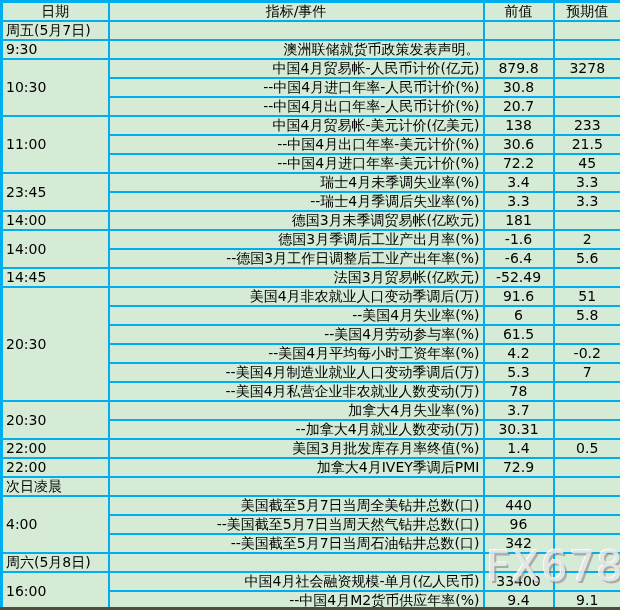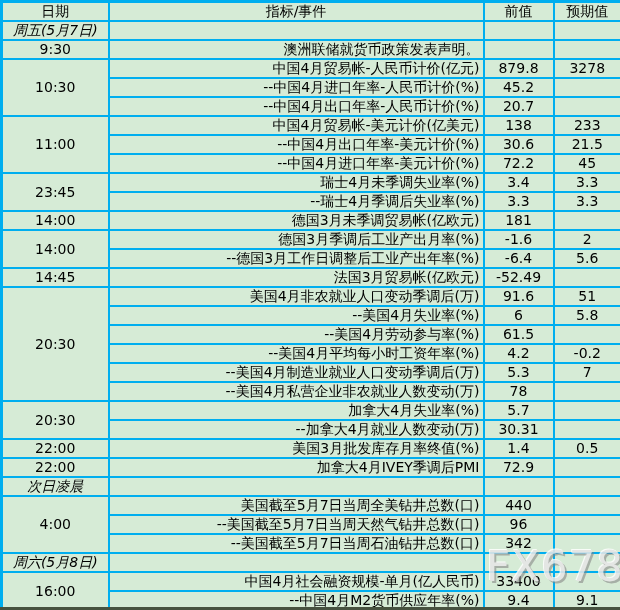--- a/index.html
+++ b/index.html
@@ -38,22 +38,22 @@
     border: 2px solid var(--border);
     background: var(--cellbg);
     padding: 0 3px;
     height: 17px;
     line-height: 17px;
     white-space: nowrap;
     overflow: hidden;
     font-weight: normal;
   }
   table.calendar th { text-align: center; }
-  .t-time { text-align: center; vertical-align: middle; }
-  .t-day  { text-align: center; padding-left: 2px; font-style: italic; }
+  .t-time { text-align: left; vertical-align: middle; }
+  .t-day  { text-align: left; padding-left: 2px; }
   .t-ind  { text-align: right; padding-left: 4px; }
   .t-num  { text-align: center; }
   .watermark {
     position: absolute;
     left: 486px;
     top: 542px;
     font-family: "DejaVu Sans", sans-serif;
     font-size: 42px;
     letter-spacing: 1px;
     color: var(--wm);
@@ -104,21 +104,21 @@
           <td class="t-num"></td>
         </tr>
         <tr>
           <td class="t-time" rowspan="3">10:30</td>
           <td class="t-ind">中国4月贸易帐-人民币计价(亿元)</td>
           <td class="t-num">879.8</td>
           <td class="t-num">3278</td>
         </tr>
         <tr>
           <td class="t-ind">--中国4月进口年率-人民币计价(%)</td>
-          <td class="t-num">45.2</td>
+          <td class="t-num">30.8</td>
           <td class="t-num"></td>
         </tr>
         <tr>
           <td class="t-ind">--中国4月出口年率-人民币计价(%)</td>
           <td class="t-num">20.7</td>
           <td class="t-num"></td>
         </tr>
         <tr>
           <td class="t-time" rowspan="3">11:00</td>
           <td class="t-ind">中国4月贸易帐-美元计价(亿美元)</td>
@@ -196,21 +196,21 @@
           <td class="t-num">7</td>
         </tr>
         <tr>
           <td class="t-ind">--美国4月私营企业非农就业人数变动(万)</td>
           <td class="t-num">78</td>
           <td class="t-num"></td>
         </tr>
         <tr>
           <td class="t-time" rowspan="2">20:30</td>
           <td class="t-ind">加拿大4月失业率(%)</td>
-          <td class="t-num">5.7</td>
+          <td class="t-num">3.7</td>
           <td class="t-num"></td>
         </tr>
         <tr>
           <td class="t-ind">--加拿大4月就业人数变动(万)</td>
           <td class="t-num">30.31</td>
           <td class="t-num"></td>
         </tr>
         <tr>
           <td class="t-time" rowspan="1">22:00</td>
           <td class="t-ind">美国3月批发库存月率终值(%)</td>

